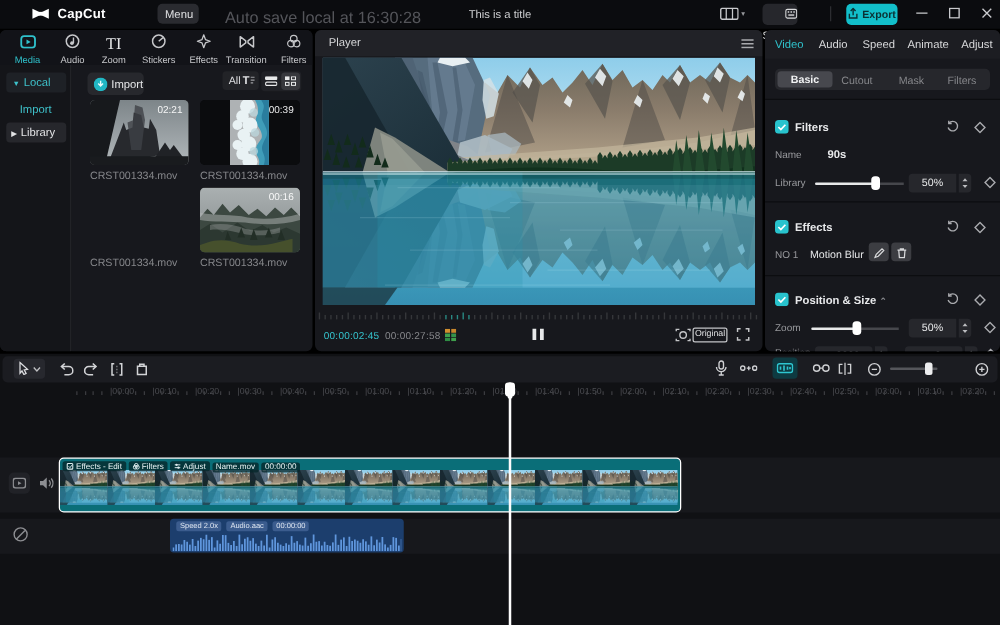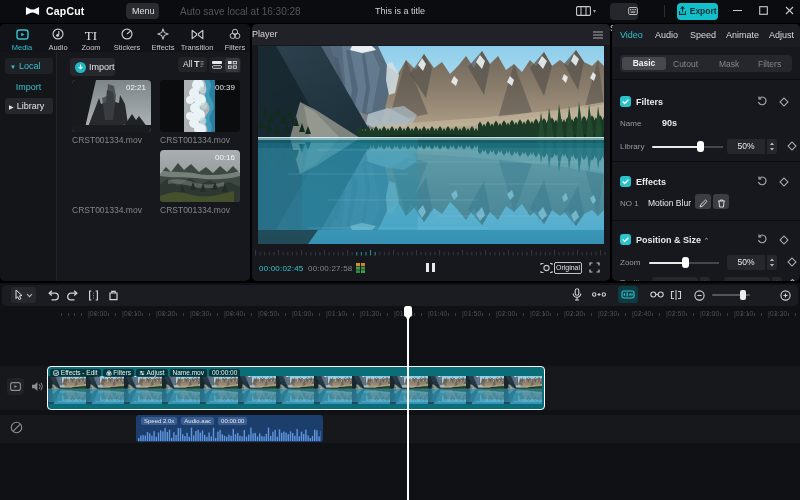--- a/index.html
+++ b/index.html
@@ -1,42 +1,42 @@
 <!DOCTYPE html>
 <html><head><meta charset="utf-8">
 <style>
 *{margin:0;padding:0;box-sizing:border-box}
 html,body{width:800px;height:500px;background:#000;overflow:hidden}
 body{font-family:"Liberation Sans",sans-serif;color:#e8e9ea;position:relative}
 .abs{position:absolute}
 
 #topbar{position:absolute;left:0;top:0;width:800px;height:23px;background:#0b0c0f}
 .menu-btn{position:absolute;left:126px;top:3px;width:33px;height:16px;background:#2a2b30;border-radius:4px;color:#dfe0e2;font-size:9px;line-height:16px;text-align:left;padding-left:6px}
-.autosave{position:absolute;left:180px;top:6px;font-size:10px;color:#54555a}
+.autosave{position:absolute;left:180px;top:6px;font-size:13px;color:#54555a}
 .title{position:absolute;left:0;right:0;top:6px;text-align:center;font-size:9px;color:#cfd0d3}
 
 #leftp{position:absolute;left:0;top:24px;width:250px;height:257px;background:#17181d;border-radius:5px;overflow:hidden}
 #playerp{position:absolute;left:252px;top:24px;width:358px;height:257px;background:#17181d;border-radius:5px;overflow:hidden}
 #rightp{position:absolute;left:612px;top:24px;width:188px;height:257px;background:#17181d;border-radius:5px;overflow:hidden}
 #timeline{position:absolute;left:0;top:283px;width:800px;height:217px;background:#101114}
 
 #tabstrip{position:absolute;left:0;top:0;width:250px;height:28px;background:#121318}
 .tab{position:absolute;top:2px;text-align:center;color:#c6c7ca}
 .tab .lbl{font-size:7.5px;display:block;margin-top:-1px}
 .tab.sel{color:#2fc2cc}
 
 #sidebar{position:absolute;left:0;top:28px;width:57px;height:229px;background:#141519;border-right:1px solid #222327}
 
 .impbtn{position:absolute;left:70px;top:34px;width:45px;height:18px;background:#27282d;border-radius:4px;font-size:9px;color:#e5e6e8;line-height:18px}
 .filters-g{position:absolute;left:178px;top:33px;width:27px;height:15px;background:#222327;border-radius:3px;color:#dfe0e2;font-size:8.5px;text-align:left;padding:1.5px 0 0 5px}
 .thumb{position:absolute;border-radius:4px;overflow:hidden;background:#222}
 .dur{position:absolute;top:3px;right:5px;font-size:8px;color:#fff;opacity:.92}
 .fname{position:absolute;font-size:8.5px;color:#85868a}
 
-#phead{position:absolute;left:0;top:0;width:358px;height:21px;background:#212227;font-size:9px;color:#d6d7d9;line-height:21px;}
+#phead{position:absolute;left:0;top:0;width:358px;height:21px;background:#212227;font-size:9px;color:#d6d7d9;line-height:21px;padding-left:11px}
 #video{position:absolute;left:6px;top:22px;width:346px;height:198px;overflow:hidden}
 #ticks{position:absolute;left:0px;top:224px;width:358px;height:8px}
 .tc1{position:absolute;left:7px;top:240px;font-size:8px;color:#35c5cf;letter-spacing:.2px}
 .tc2{position:absolute;left:56px;top:240px;font-size:8px;color:#87888c;letter-spacing:.2px}
 
 #rtabs{position:absolute;left:0;top:0;width:188px;height:23px;background:#1c1d22;font-size:9px;font-weight:normal}
 .rtab{position:absolute;top:6px;color:#d8d9db}
 #subtabs{position:absolute;left:8px;top:31px;width:172px;height:17px;background:#26272c;border-radius:4px;font-size:8.5px;color:#85868a}
 .subtab{position:absolute;top:4px}
 .pill{position:absolute;left:2px;top:2px;width:44px;height:13px;background:#47484e;border-radius:3px;color:#f2f3f4;text-align:center;line-height:13px;font-weight:bold}

